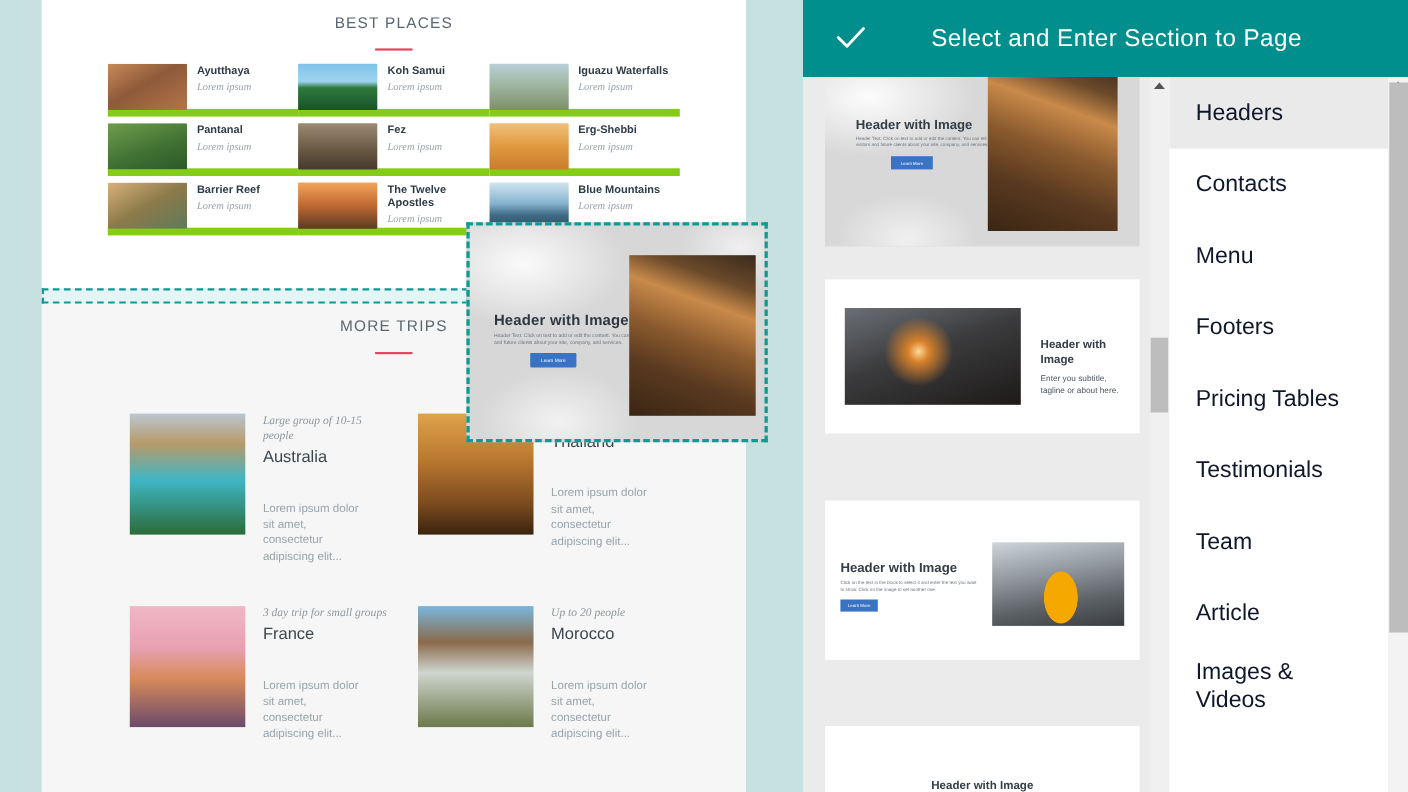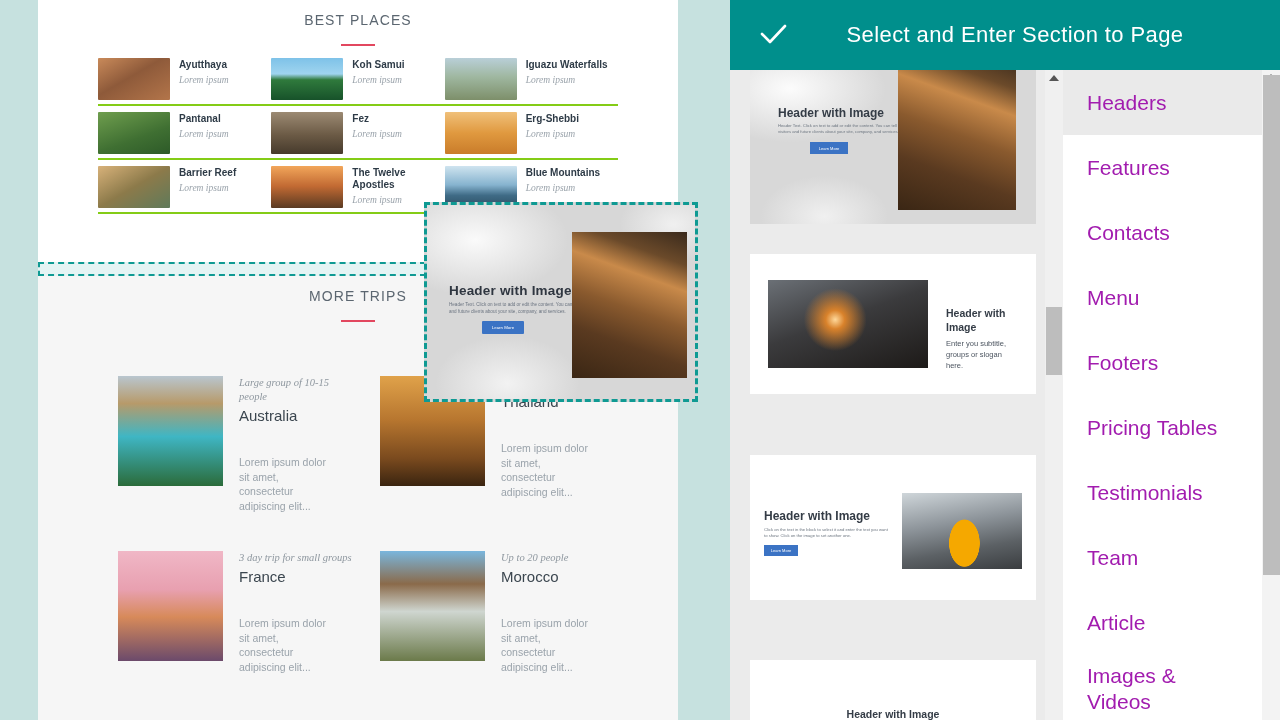--- a/index.html
+++ b/index.html
@@ -30,21 +30,21 @@
   }
   .sec-rule { width: 34px; height: 2px; background: #e2475f; margin: 16px auto 0; }
 
   .places-grid {
     position: absolute; left: 60px; top: 52px;
     width: 520px;
     display: grid; grid-template-columns: repeat(3, 1fr);
   }
   .place-cell {
     display: flex; gap: 9px; align-items: flex-start;
-    padding: 6px 8px 6px 0; border-bottom: 2px solid #84cc16;
+    padding: 6px 8px 6px 0; border-bottom: 7px solid #84cc16;
     height: 54px;
   }
   .place-thumb {
     width: 72px; height: 42px; flex: 0 0 72px; border-radius: 1px;
     background-size: cover; background-position: center;
   }
   .place-text { min-width: 0; padding-top: 1px; }
   .place-name { font-size: 10px; font-weight: bold; color: #2e3b47; line-height: 12px; }
   .place-sub { font-size: 9.5px; font-style: italic; color: #9aa3ab; margin-top: 4px; font-family: "Liberation Serif", serif; }
 
@@ -140,21 +140,21 @@
 
   
   .sb-inner { position: absolute; left: 1045px; top: 70px; width: 18px; height: 650px; background: #f0f0f0; }
   .sb-inner-up { position: absolute; left: 4px; top: 5px; width: 0; height: 0; border-left: 5px solid transparent; border-right: 5px solid transparent; border-bottom: 6px solid #555; }
   .sb-inner-thumb { position: absolute; left: 1px; top: 237px; width: 16px; height: 68px; background: #bdbdbd; }
 
   
   .cat-list { position: absolute; left: 1063px; top: 70px; width: 199px; height: 650px; background: #ffffff; overflow: hidden; }
   .cat-item {
     height: 65px; display: flex; align-items: center; padding-left: 24px;
-    font-size: 21px; color: #a21caf; font-weight: 400; line-height: 26px;
+    font-size: 21px; color: #0f172a; font-weight: 400; line-height: 26px;
   }
   .cat-item.active { background: #eaeaea; }
   .cat-item.two-line { align-items: flex-start; padding-top: 8px; }
 
   
   .sb-outer { position: absolute; left: 1262px; top: 70px; width: 18px; height: 650px; background: #f3f3f3; }
   .sb-outer-up { position: absolute; left: 4px; top: 4px; width: 0; height: 0; border-left: 5px solid transparent; border-right: 5px solid transparent; border-bottom: 6px solid #555; }
   .sb-outer-thumb { position: absolute; left: 1px; top: 5px; width: 17px; height: 500px; background: #bdbdbd; }
 </style>
 </head>
@@ -310,21 +310,21 @@
       <div class="tc-swirl"></div>
       <div class="tc1-h">Header with Image</div>
       <div class="tc1-p">Header Text. Click on text to add or edit the content. You can tell your visitors and future clients about your site, company, and services.</div>
       <div class="tc1-btn">Learn More</div>
       <div class="tc1-photo" style="background-image:linear-gradient(200deg,#3a2a1c 0%,#6b4a2a 16%,#c98a4a 30%,#8a5a2e 50%,#5a3a20 72%,#3a2614 100%),linear-gradient(85deg,rgba(255,255,255,0.2) 0 10%,transparent 11%);"></div>
     </div>
 
     <div class="thumb-card tc2">
       <div class="tc2-photo" style="background-image:radial-gradient(circle at 42% 45%,#ffd89a 0%,#d9822b 9%,rgba(120,70,30,0) 30%),linear-gradient(160deg,#6b7076 0%,#3b3b3d 45%,#1d1a18 100%);"></div>
       <div class="tc2-h">Header with Image</div>
-      <div class="tc2-p">Enter you subtitle, groups or slogan here.</div>
+      <div class="tc2-p">Enter you subtitle, tagline or about here.</div>
     </div>
 
     <div class="thumb-card tc3">
       <div class="tc3-h">Header with Image</div>
       <div class="tc3-p">Click on the text in the block to select it and enter the text you want to show. Click on the image to set another one.</div>
       <div class="tc3-btn">Learn More</div>
       <div class="tc3-photo" style="background-image:radial-gradient(ellipse 26px 40px at 52% 66%,#f5a800 0%,#f5a800 58%,rgba(245,168,0,0) 60%),linear-gradient(170deg,#cfd6da 0%,#8d949a 40%,#5c6165 70%,#3a3d40 100%);"></div>
     </div>
 
     <div class="thumb-card tc4">
@@ -336,23 +336,20 @@
   <div class="sb-inner">
     <div class="sb-inner-up"></div>
     <div class="sb-inner-thumb"></div>
   </div>
 
   <div class="cat-list">
     <div class="cat-item active">
       <span>Headers</span>
     </div>
     <div class="cat-item">
-      <span>Features</span>
-    </div>
-    <div class="cat-item">
       <span>Contacts</span>
     </div>
     <div class="cat-item">
       <span>Menu</span>
     </div>
     <div class="cat-item">
       <span>Footers</span>
     </div>
     <div class="cat-item">
       <span>Pricing Tables</span>

